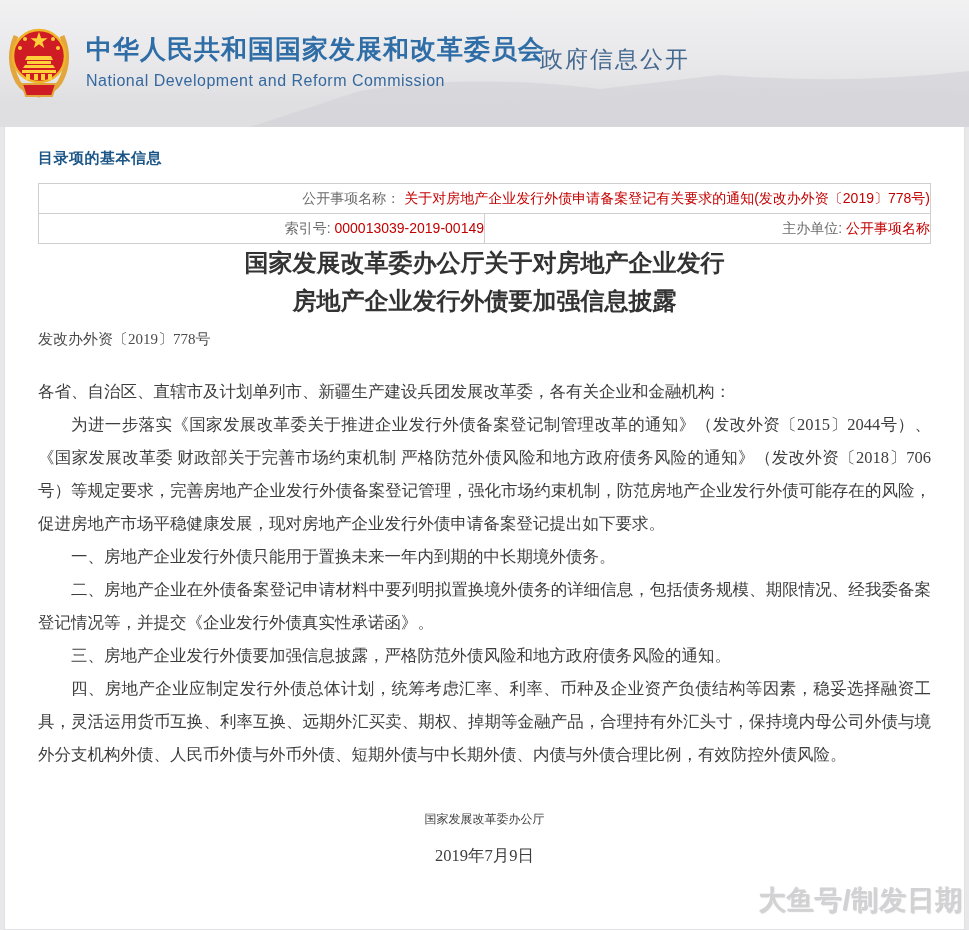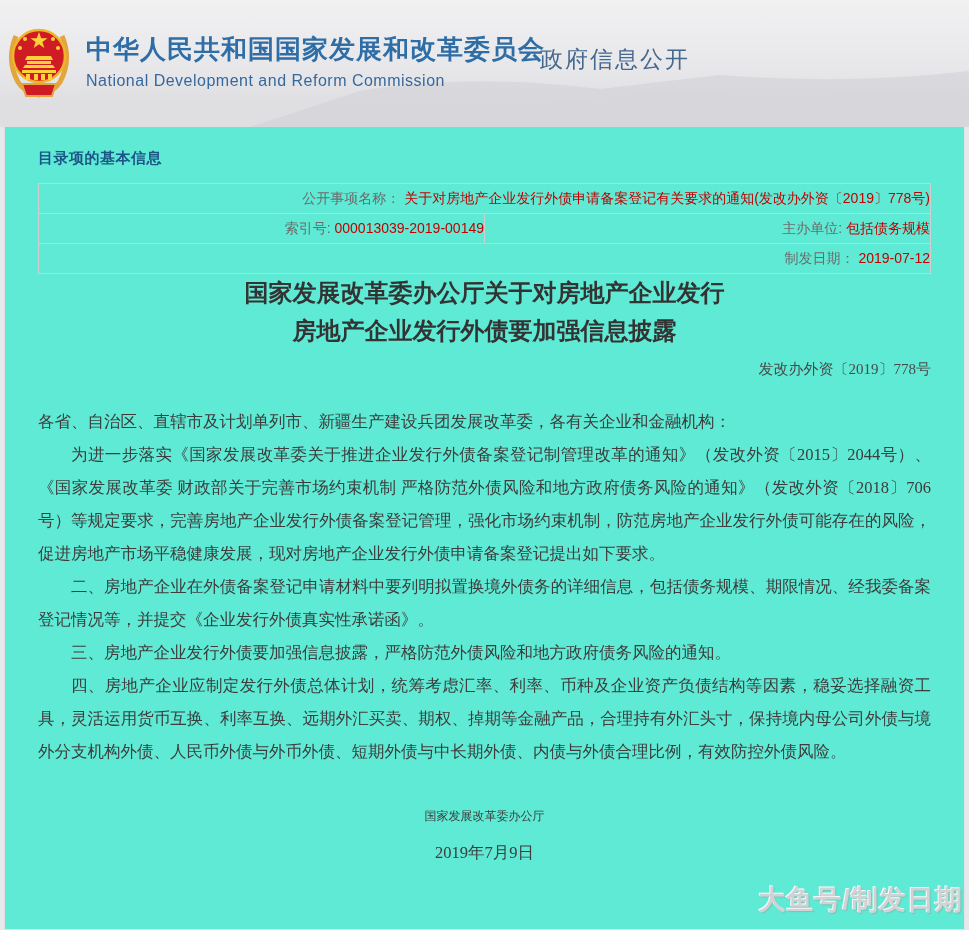--- a/index.html
+++ b/index.html
@@ -15,21 +15,21 @@
   .mountains{ position:absolute; left:0; bottom:0; width:100%; height:70px; }
   .emblem{ position:absolute; left:8px; top:22px; }
   .header-titles{ position:absolute; left:86px; top:32px; }
   .header-title-cn{ font-size:26px; font-weight:bold; color:#2e6da6; letter-spacing:1px; }
   .header-title-en{ font-size:16px; color:#35699e; margin-top:5px; letter-spacing:0.5px; }
   .header-section{ position:absolute; left:540px; top:44px; font-size:23px; color:#44688e; letter-spacing:2px; }
 
   
   .page{
     position:absolute; top:127px; left:4px; right:4px; bottom:0;
-    background:#5eead4; border:1px solid #e1e1e4; border-top:none;
+    background:#ffffff; border:1px solid #e1e1e4; border-top:none;
     padding:0 33px;
   }
   .catalog-heading{
     padding-top:22px; font-size:15px; font-weight:bold; color:#1c5687; letter-spacing:0.5px;
   }
 
   
   table.info{ width:100%; border-collapse:collapse; margin-top:15px; table-layout:fixed; }
   table.info td{
     border:1px solid #cfcfcf; height:30px; font-size:14px;
@@ -39,21 +39,21 @@
   .cell-label{ display:inline-block; color:#6b6b6b; }
   .lbl-w{ width:110px; }
   .lbl-m{ width:97px; }
   .lbl-s{ width:80px; }
   .cell-value{ color:#c30000; }
   a.cell-value{ text-decoration:none; }
 
   
   .doc{ font-family:"Liberation Serif","DejaVu Serif",serif; color:#3d3d3d; }
   .doc-title{ text-align:center; font-size:24px; font-weight:bold; color:#333; line-height:1.6; }
-  .doc-number{ margin-top:9px; text-align:right; font-size:15px; color:#4a4a4a; }
+  .doc-number{ margin-top:9px; text-align:left; font-size:15px; color:#4a4a4a; }
   .doc-body{ margin-top:26px; font-size:16.5px; line-height:2.0; text-align:justify; }
   .doc-body p{ text-indent:2em; }
   .doc-body p.salutation{ text-indent:0; }
   .doc-sign{ margin-top:40px; text-align:center; font-size:12px; }
   .doc-date{ margin-top:17px; text-align:center; font-size:16.5px; }
 
   
   .watermark{
     position:absolute; right:6px; bottom:12px;
     font-size:27px; font-weight:bold; color:#d2d2d4;
@@ -114,42 +114,37 @@
         <a class="cell-value" href="#">关于对房地产企业发行外债申请备案登记有关要求的通知(发改办外资〔2019〕778号)</a>
       </td>
     </tr>
     <tr>
       <td class="cell-wide">
         <span class="cell-label lbl-m">索引号:</span>
         <span class="cell-value">000013039-2019-00149</span>
       </td>
       <td>
         <span class="cell-label lbl-s">主办单位:</span>
-        <span class="cell-value">包括债务规模</span>
-      </td>
-    </tr>
-    <tr>
-      <td colspan="2">
-        <span class="cell-label lbl-m">制发日期：</span>
-        <span class="cell-value">2019-07-12</span>
+        <span class="cell-value">公开事项名称</span>
       </td>
     </tr>
   </tbody>
     </table>
 
   <article class="doc">
     <h1 class="doc-title">
       <span>国家发展改革委办公厅关于对房地产企业发行</span><br>
       <span>房地产企业发行外债要加强信息披露</span>
     </h1>
     <div class="doc-number">发改办外资〔2019〕778号</div>
 
     <div class="doc-body">
       <p class="salutation">各省、自治区、直辖市及计划单列市、新疆生产建设兵团发展改革委，各有关企业和金融机构：</p>
       <p>为进一步落实《国家发展改革委关于推进企业发行外债备案登记制管理改革的通知》（发改外资〔2015〕2044号）、《国家发展改革委 财政部关于完善市场约束机制 严格防范外债风险和地方政府债务风险的通知》（发改外资〔2018〕706号）等规定要求，完善房地产企业发行外债备案登记管理，强化市场约束机制，防范房地产企业发行外债可能存在的风险，促进房地产市场平稳健康发展，现对房地产企业发行外债申请备案登记提出如下要求。</p>
+      <p>一、房地产企业发行外债只能用于置换未来一年内到期的中长期境外债务。</p>
       <p>二、房地产企业在外债备案登记申请材料中要列明拟置换境外债务的详细信息，包括债务规模、期限情况、经我委备案登记情况等，并提交《企业发行外债真实性承诺函》。</p>
       <p>三、房地产企业发行外债要加强信息披露，严格防范外债风险和地方政府债务风险的通知。</p>
       <p>四、房地产企业应制定发行外债总体计划，统筹考虑汇率、利率、币种及企业资产负债结构等因素，稳妥选择融资工具，灵活运用货币互换、利率互换、远期外汇买卖、期权、掉期等金融产品，合理持有外汇头寸，保持境内母公司外债与境外分支机构外债、人民币外债与外币外债、短期外债与中长期外债、内债与外债合理比例，有效防控外债风险。</p>
     </div>
 
     <div class="doc-sign">国家发展改革委办公厅</div>
     <div class="doc-date">2019年7月9日</div>
   </article>
 </main>
 

